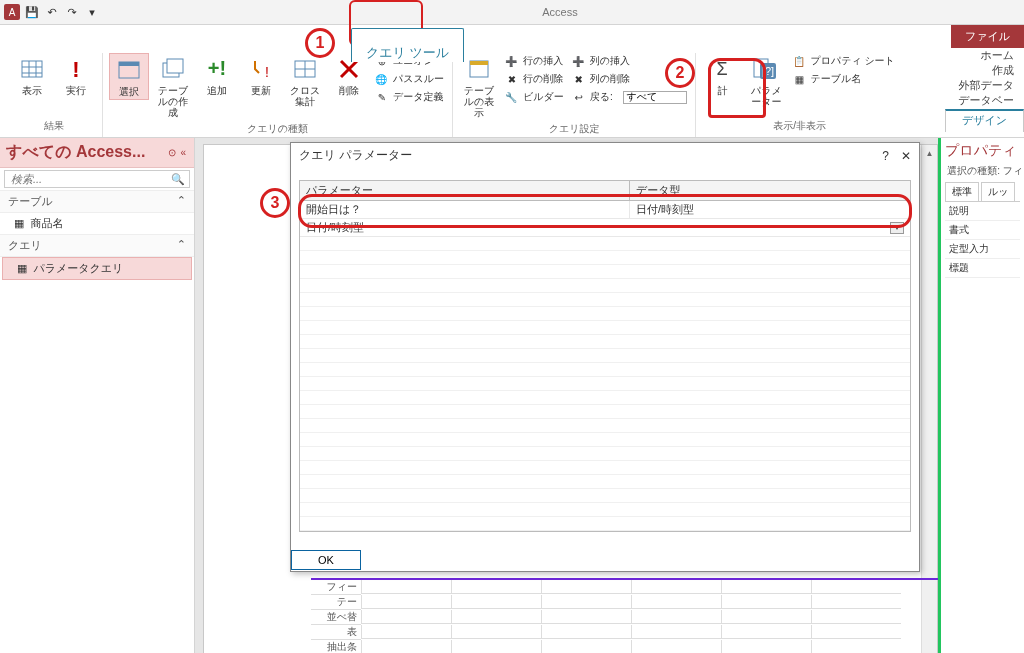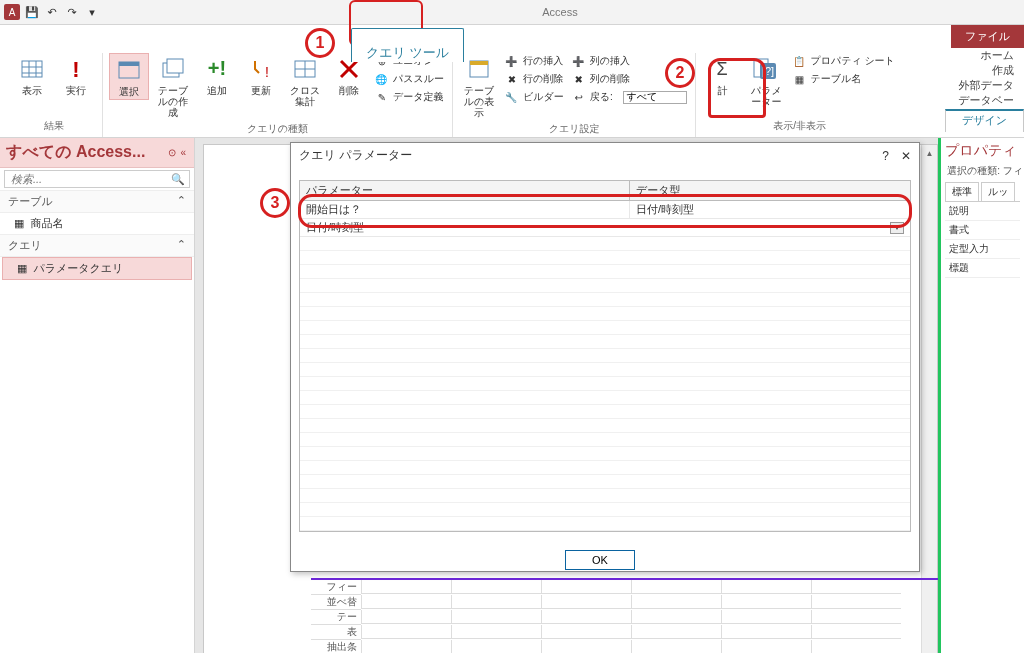--- a/index.html
+++ b/index.html
@@ -59,21 +59,21 @@
   .dlg-head { display:flex; border-bottom:1px solid #bbb; background:#f4f4f4;}
   .dlg-head .col { padding:2px 6px; font-size:11px;}
   .dlg-head .c1 { width:330px; border-right:1px solid #bbb;}
   .dlg-rows { flex:1; overflow:auto; position:relative;}
   .dlg-row { display:flex; border-bottom:1px solid #e8e8e8;align-items:flex-end;}
   .dlg-row .c { width:330px; padding:1px 6px; font-size:11px; border-right:1px solid #e8e8e8;}
   .dlg-row .c2 { flex:1; padding:1px 6px; font-size:11px; display:flex; align-items:center; justify-content:space-between;}
   .dlg-row .c2 .dd { width:14px; height:12px; border:1px solid #999; background:#eee; display:none; align-items:center; justify-content:center; font-size:8px;}
   .dlg-row.active .c2 .dd { display:flex;}
   .dlg-empty-row { height:14px; border-bottom:1px solid #f0f0f0;}
-  .dlg-foot { display:flex; justify-content:center; padding:6px 10px 10px 0;}
+  .dlg-foot { display:flex; justify-content:flex-start; padding:6px 10px 10px 0;}
   .ok-btn { border:1px solid #0a63a0; background:#fff; padding:3px 26px; font-size:11px;}
   
   .callout { position:absolute; width:30px; height:30px; border:3px solid #d62020; border-radius:50%; color:#d62020; font-weight:bold; font-size:16px; display:flex; align-items:center; justify-content:center; background:#fff; z-index:50;}
   .hl-tabs { position:absolute; left:349px; top:0px; width:74px; height:46px; border:2px solid #d62020; border-radius:6px; z-index:40; pointer-events:none;}
   .hl-param { position:absolute; left:708px; top:58px; width:58px; height:60px; border:3px solid #d62020; border-radius:12px 12px 4px 4px; z-index:40; pointer-events:none;}
   .hl-rows { position:absolute; left:298px; top:194px; width:614px; height:34px; border:3px solid #d62020; border-radius:14px; z-index:60; pointer-events:none;}
   
   .vscroll { position:absolute; right:0; top:0; bottom:0; width:16px; background:#f0f0f0; border-left:1px solid #ddd;}
   .vscroll .arrow { height:16px; display:flex; align-items:center; justify-content:center; font-size:8px; color:#666;}
   
@@ -335,32 +335,32 @@
           <div class="cells">
             <div class="cell"></div>
             <div class="cell"></div>
             <div class="cell"></div>
             <div class="cell"></div>
             <div class="cell"></div>
             <div class="cell"></div>
           </div>
         </div>
       <div class="rowl">
+          <div class="lbl">テー</div>
+          <div class="cells">
+            <div class="cell"></div>
+            <div class="cell"></div>
+            <div class="cell"></div>
+            <div class="cell"></div>
+            <div class="cell"></div>
+            <div class="cell"></div>
+          </div>
+        </div>
+      <div class="rowl">
           <div class="lbl">並べ替</div>
-          <div class="cells">
-            <div class="cell"></div>
-            <div class="cell"></div>
-            <div class="cell"></div>
-            <div class="cell"></div>
-            <div class="cell"></div>
-            <div class="cell"></div>
-          </div>
-        </div>
-      <div class="rowl">
-          <div class="lbl">テー</div>
           <div class="cells">
             <div class="cell"></div>
             <div class="cell"></div>
             <div class="cell"></div>
             <div class="cell"></div>
             <div class="cell"></div>
             <div class="cell"></div>
           </div>
         </div>
       <div class="rowl">

